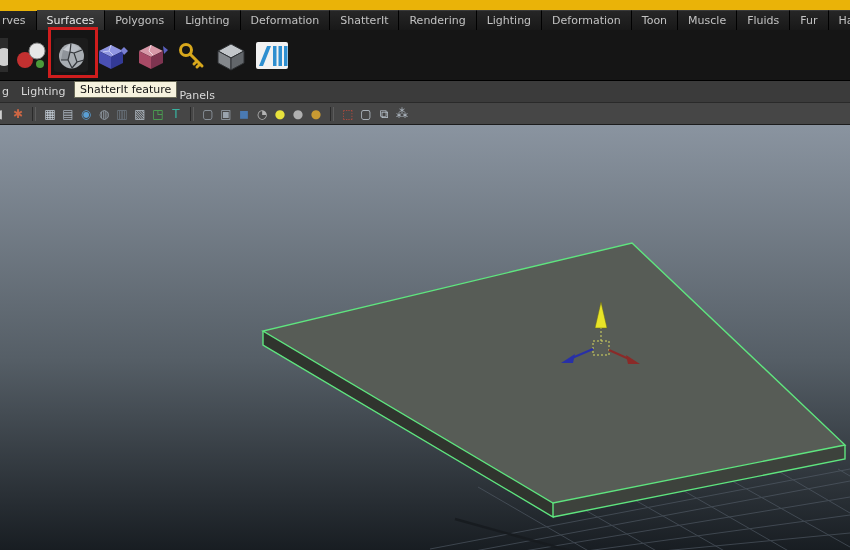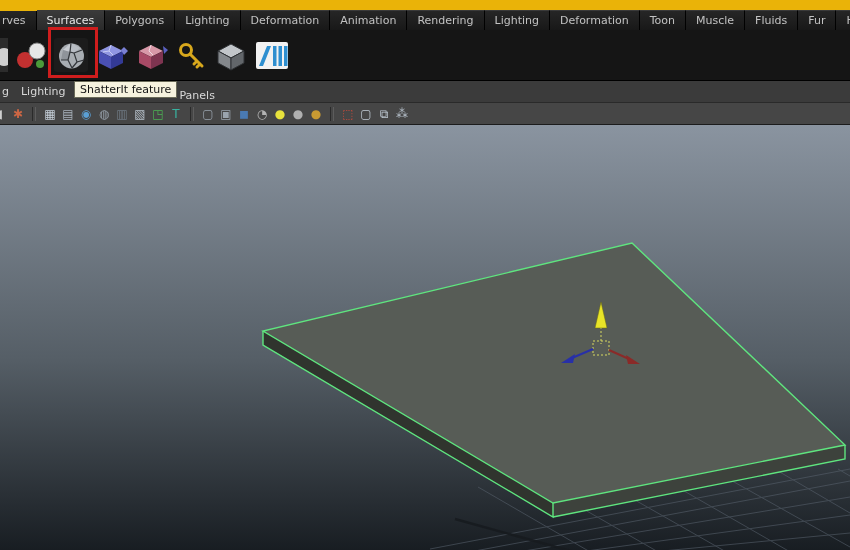--- a/index.html
+++ b/index.html
@@ -46,21 +46,21 @@
 <body>
 
 <div class="app">
 
   <div class="tabbar">
     <span class="tab partial">rves</span>
     <span class="tab active">Surfaces</span>
     <span class="tab">Polygons</span>
     <span class="tab">Lighting</span>
     <span class="tab">Deformation</span>
-    <span class="tab">Animation</span>
+    <span class="tab">ShatterIt</span>
     <span class="tab">Rendering</span>
     <span class="tab">Lighting</span>
     <span class="tab">Deformation</span>
     <span class="tab">Toon</span>
     <span class="tab">Muscle</span>
     <span class="tab">Fluids</span>
     <span class="tab">Fur</span>
     <span class="tab">Hair</span>
   </div>
 

